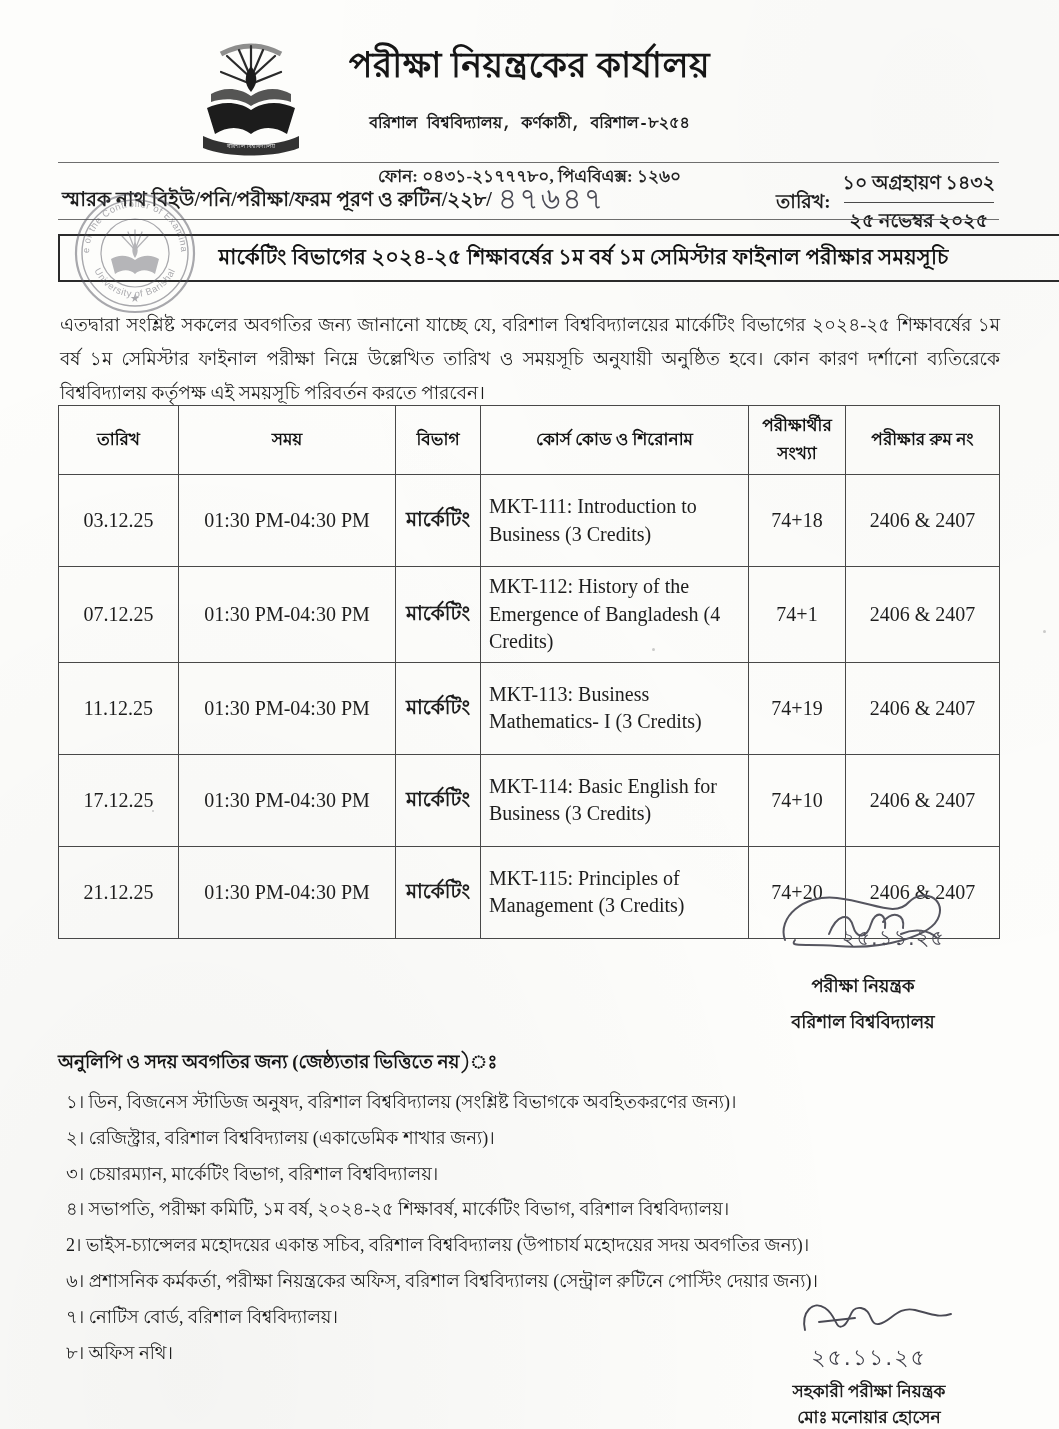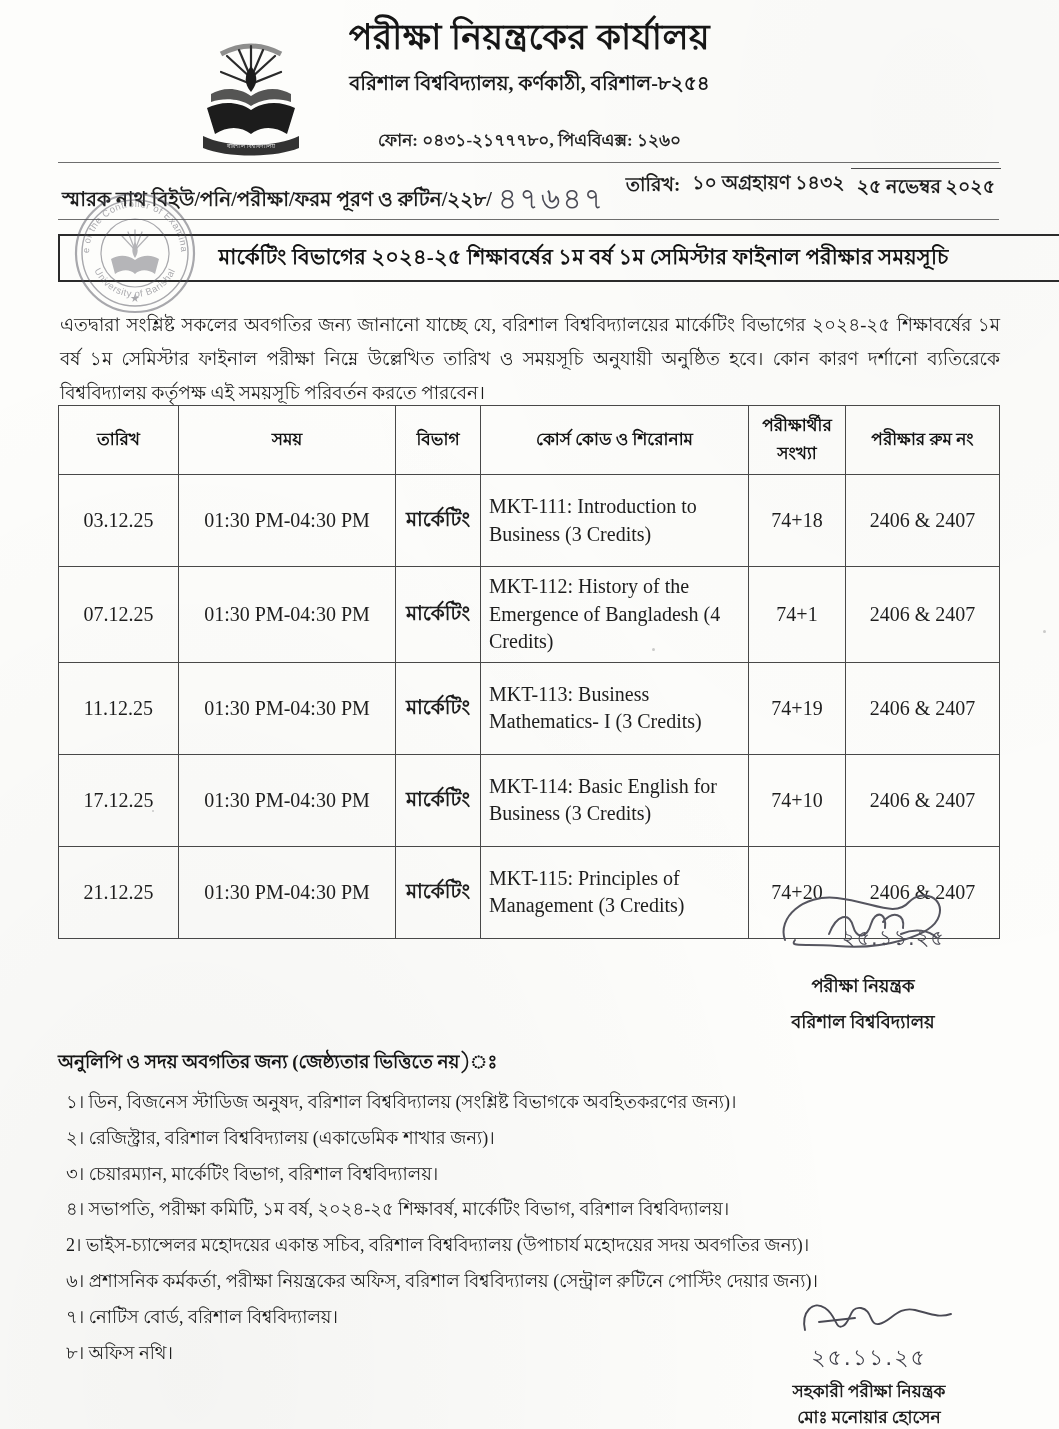--- a/index.html
+++ b/index.html
@@ -22,24 +22,24 @@
   }
 
   
   .header{
     position:absolute;left:0;top:18px;width:1059px;
     text-align:center;
   }
   .hdr-line1{
     font-family:"Liberation Serif","DejaVu Serif",serif;
     font-size:35px;font-weight:700;letter-spacing:.5px;
-    color:#161616;line-height:1.15;
+    color:#161616;line-height:1.15;margin-top:28px;
   }
   .hdr-line2{
-    font-size:20px;font-weight:700;margin-top:10px;color:#1a1a1a;
+    font-size:16px;font-weight:700;margin-top:24px;color:#1a1a1a;font-family:Liberation Mono, monospace;
   }
   .hdr-line3{
     font-size:17px;font-weight:600;margin-top:26px;color:#242424;
   }
 
   
   .emblem{
     position:absolute;left:197px;top:32px;width:108px;height:125px;
   }
 
@@ -62,21 +62,21 @@
     font-family:"DejaVu Sans",sans-serif;
     font-size:30px;font-weight:400;color:#4a4a55;
     margin-left:6px;letter-spacing:2px;
     position:relative;top:3px;
   }
   .dateblk{
     position:absolute;right:58px;top:168px;
     display:flex;align-items:center;gap:6px;
   }
   .date-label{font-size:19px;font-weight:600;}
-  .date-stack{display:flex;flex-direction:row;align-items:flex-start;}
+  .date-stack{display:flex;flex-direction:column;align-items:center;}
   .date-top{font-size:19px;font-weight:600;padding:0 6px 2px;}
   .date-bot{font-size:19px;font-weight:600;padding:3px 6px 0;border-top:1.5px solid #4a4a4a;}
 
   
   .title-banner{
     position:absolute;left:58px;top:234px;width:1051px;height:48px;
     border:2px solid #2b2b2b;
     display:flex;align-items:center;justify-content:center;
     box-sizing:border-box;
   }

